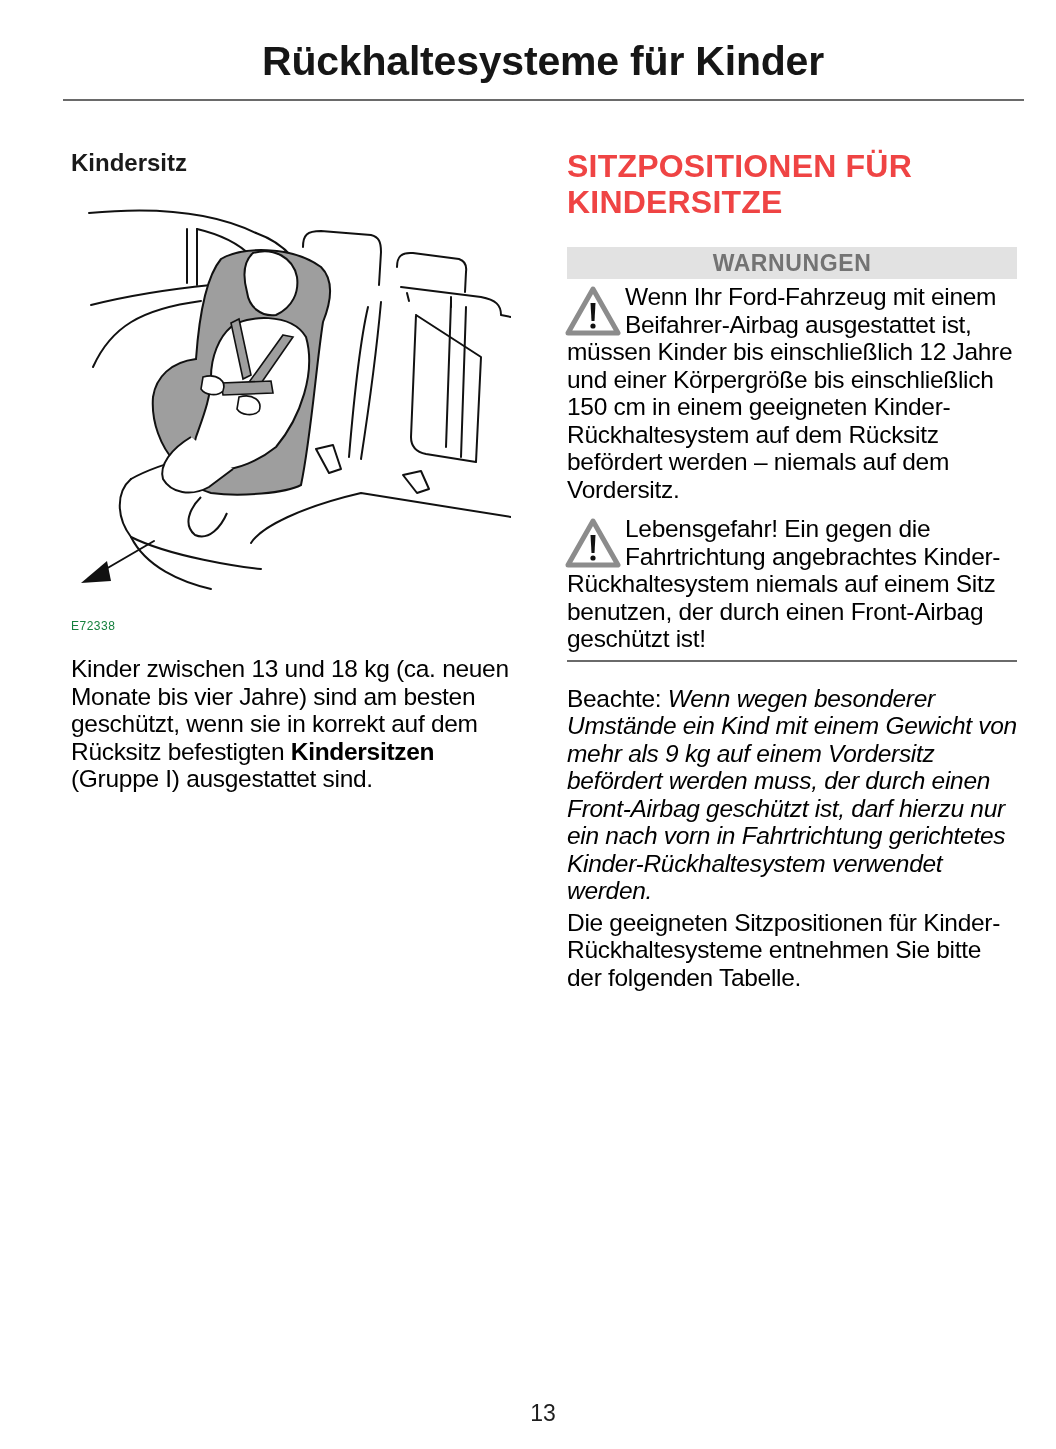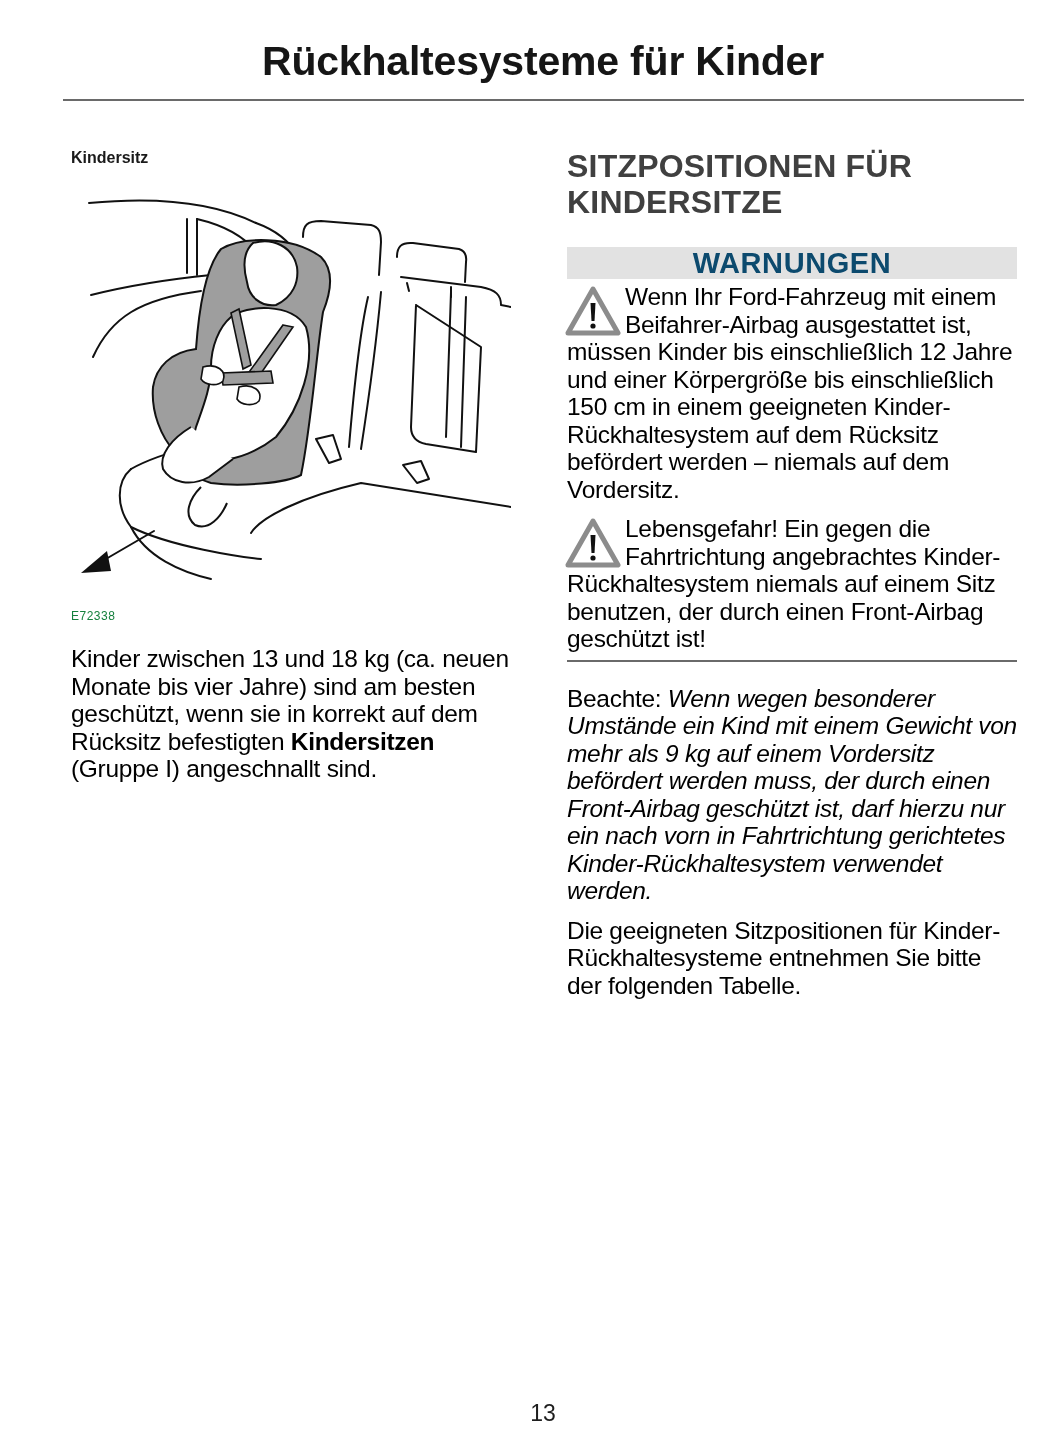--- a/index.html
+++ b/index.html
@@ -10,44 +10,44 @@
   .page-title {
     position: absolute; left: 0; top: 38px; width: 1086px; text-align: center;
     font-size: 41px; font-weight: bold; letter-spacing: -0.2px; color: #161616;
   }
   .title-rule {
     position: absolute; left: 63px; top: 99px; width: 961px; height: 2px; background: #6a6a6a;
   }
   .left-col { position: absolute; left: 71px; top: 145px; width: 455px; }
   .right-col { position: absolute; left: 567px; top: 145px; width: 450px; }
 
-  .sub-heading { font-size: 16px; font-weight: bold; margin: 4px 0 0 0; }
+  .sub-heading { font-size: 24px; font-weight: bold; margin: 4px 0 0 0; }
   .figure { position: relative; width: 440px; height: 410px; margin-top: 20px; margin-left: 0px; }
   .figure svg { position: absolute; left: 0; top: 0; }
   .fig-id { font-size: 12px; letter-spacing: 0.5px; margin-top: 12px; color: #15803d; }
 
   .body-text { font-size: 24.5px; line-height: 27.5px; letter-spacing: -0.3px; color: #000000; }
   .left-col .body-text { margin-top: 22px; }
 
   .section-heading {
-    font-size: 32px; font-weight: bold; line-height: 36px; margin: 3px 0 0 0; color: #404040;
+    font-size: 32px; font-weight: bold; line-height: 36px; margin: 3px 0 0 0; color: #ef4444;
     letter-spacing: 0.2px;
   }
   .warn-bar {
     margin-top: 27px; height: 32px; background: #e2e2e2; text-align: center;
-    font-size: 29px; font-weight: bold; line-height: 32px; letter-spacing: 0.6px; color: #0c4a6e;
+    font-size: 23px; font-weight: bold; line-height: 32px; letter-spacing: 0.6px; color: #737373;
   }
   .warn-item { position: relative; margin-top: 4px; }
   .warn-item + .warn-item { margin-top: 12px; }
   .warn-icon { float: left; width: 56px; height: 52px; margin: 2px 4px 0 -2px; }
   .warn-rule { height: 2px; background: #6a6a6a; margin-top: 7px; }
   .note { margin-top: 23px; }
   .note .bold { font-weight: normal; font-style: normal; }
   .note .ital { font-style: italic; margin-top: 8px; }
-  .para2 { margin-top: 12px; }
+  .para2 { margin-top: 4px; }
 
   .page-number {
     position: absolute; left: 0; top: 1400px; width: 1086px; text-align: center;
     font-size: 23px; color: #1e1e1e;
   }
 </style>
 </head>
 <body>
 
 <div class="page-title">Rückhaltesysteme für Kinder</div>
@@ -103,21 +103,21 @@
       <path d="M150 186 L200 184 L202 196 L152 198 Z" fill="#9e9e9e" stroke="#111" stroke-width="1.6"></path>
 
       <path d="M132 180 C146 176 156 184 152 194 C146 200 134 198 130 192 Z" fill="#fff" stroke="#111" stroke-width="1.6"></path>
       <path d="M168 200 C182 196 192 204 188 214 C182 220 170 218 166 212 Z" fill="#fff" stroke="#111" stroke-width="1.6"></path>
     </svg>
   </div>
 
   <div class="fig-id">E72338</div>
 
   <div class="body-text">
-    <span>Kinder zwischen 13 und 18 kg (ca. neuen Monate bis vier Jahre) sind am besten geschützt, wenn sie in korrekt auf dem Rücksitz befestigten </span><b>Kindersitzen</b><span> (Gruppe I) angeschnallt sind.</span>
+    <span>Kinder zwischen 13 und 18 kg (ca. neuen Monate bis vier Jahre) sind am besten geschützt, wenn sie in korrekt auf dem Rücksitz befestigten </span><b>Kindersitzen</b><span> (Gruppe I) ausgestattet sind.</span>
   </div>
 </div>
 
 <div class="right-col">
   <div class="section-heading">SITZPOSITIONEN FÜR KINDERSITZE</div>
 
   <div class="warn-bar">WARNUNGEN</div>
 
   <div class="warn-item body-text">
     <svg class="warn-icon" viewBox="0 0 56 52">

